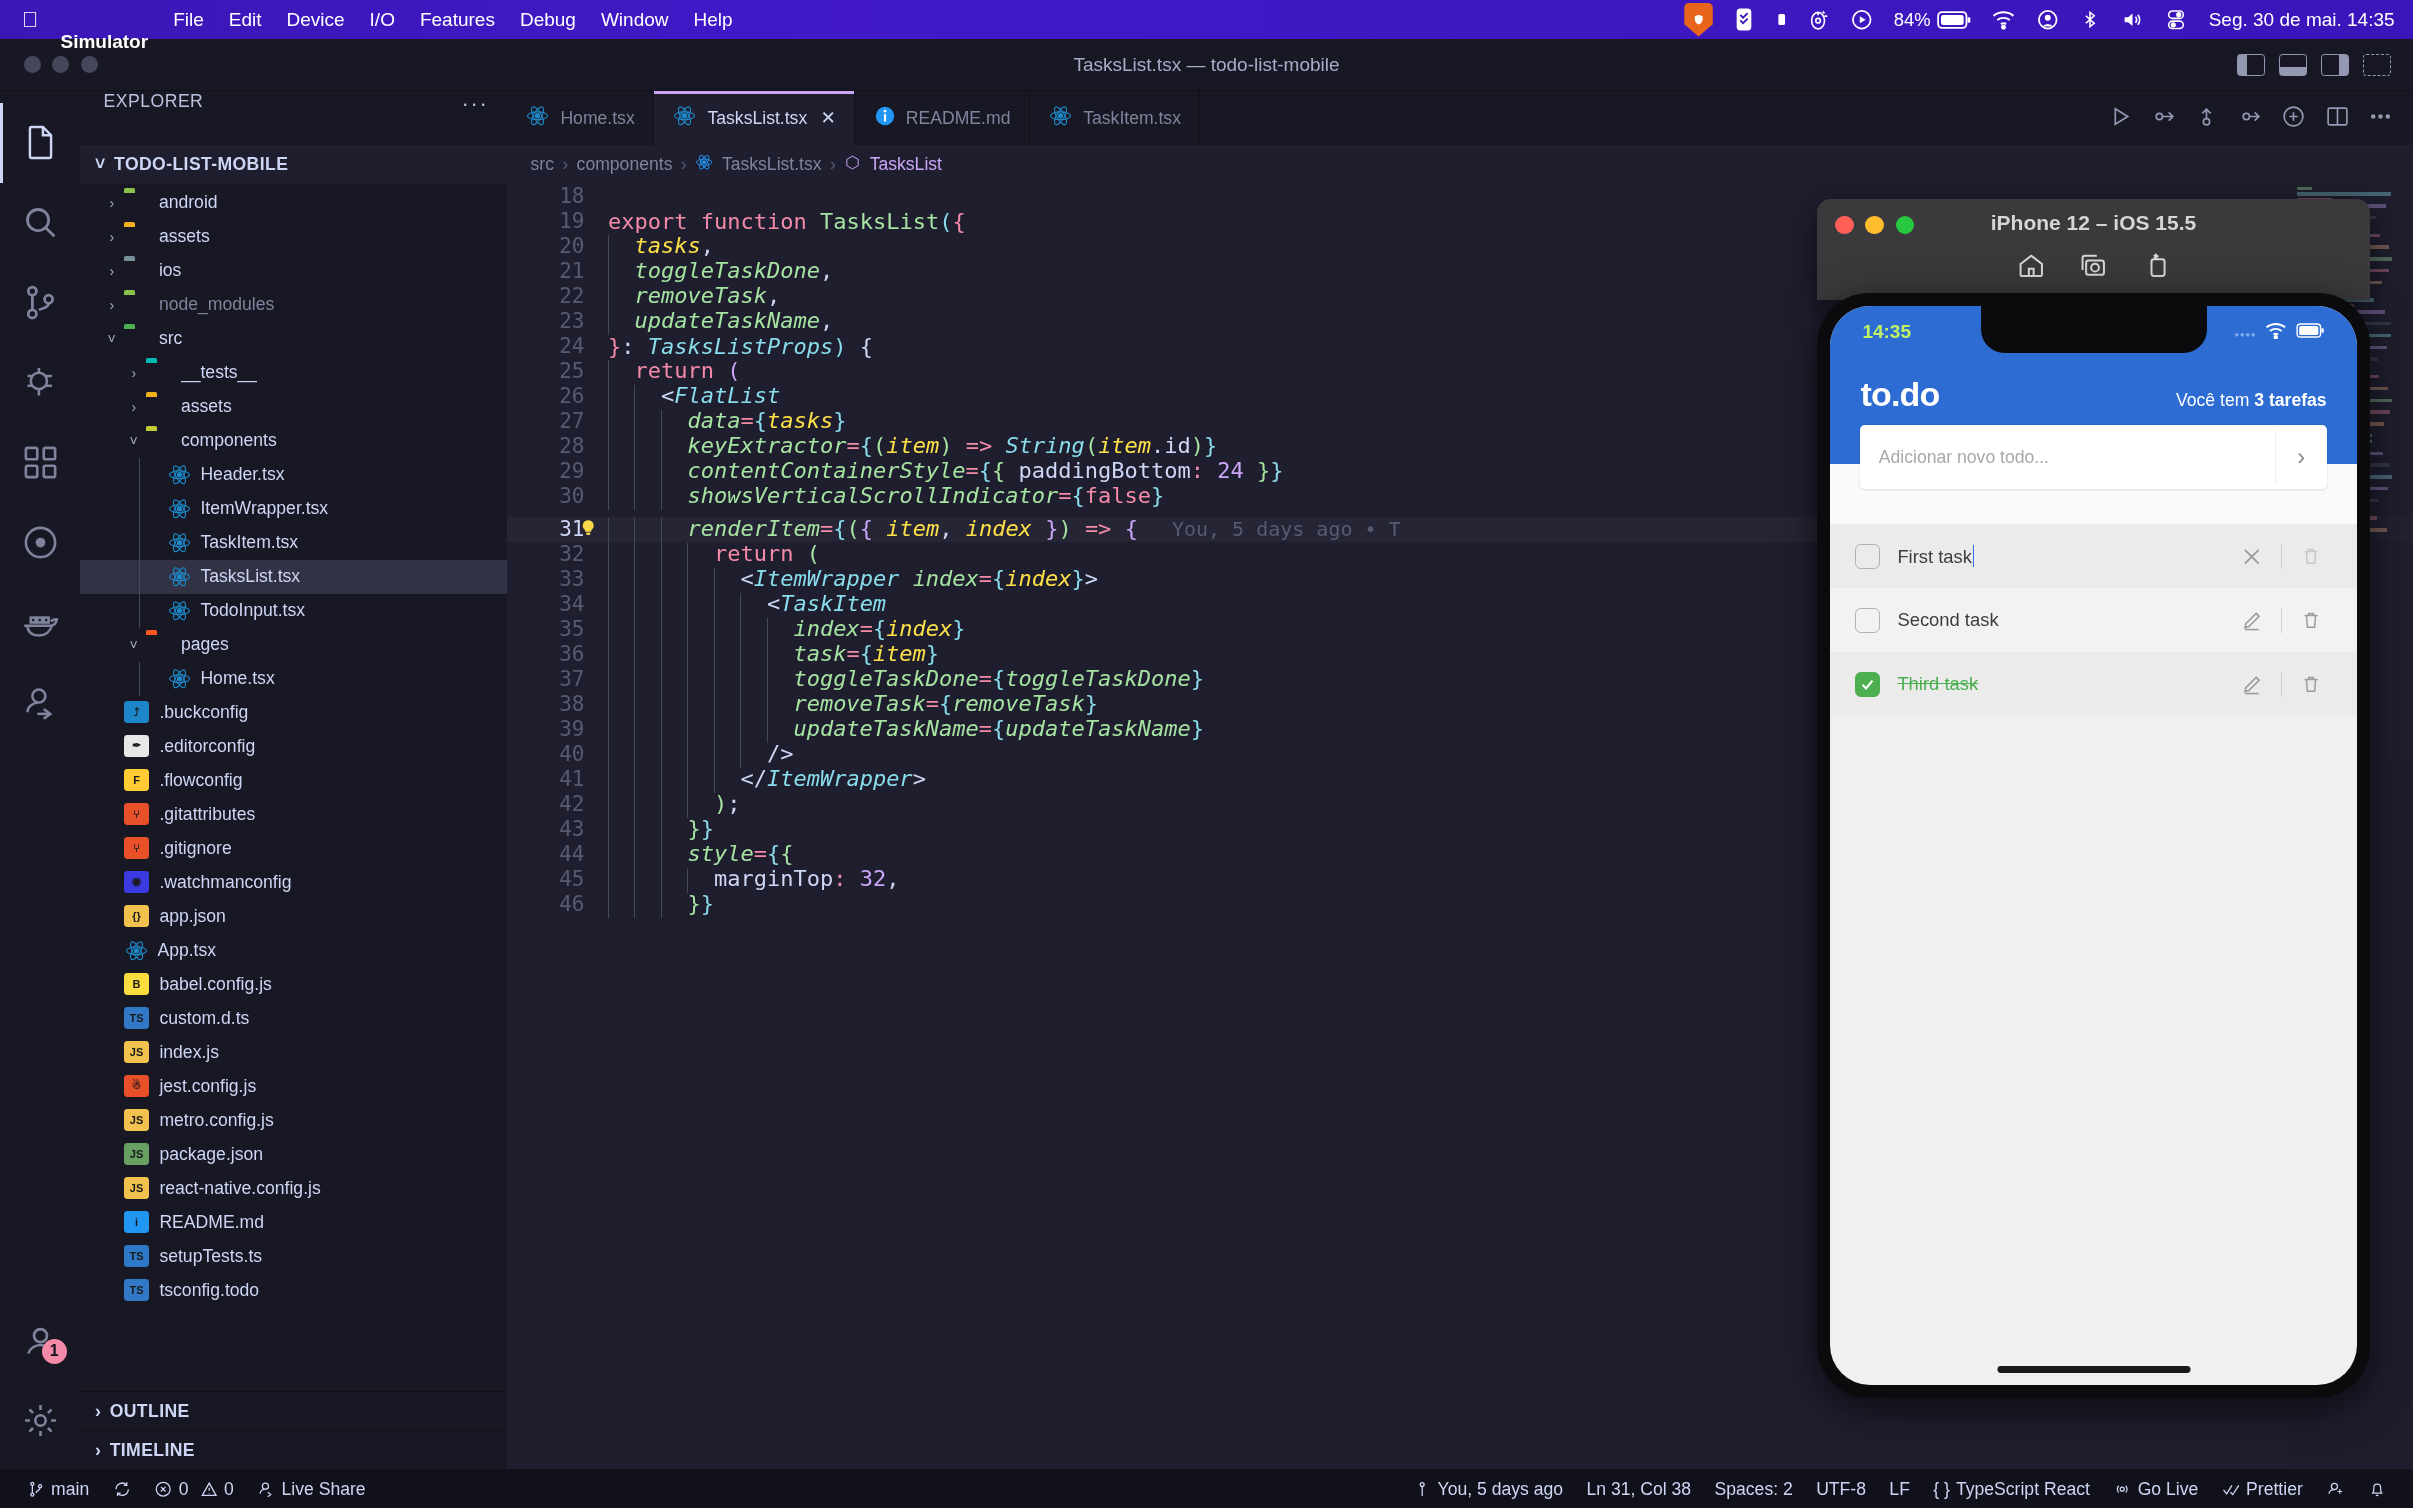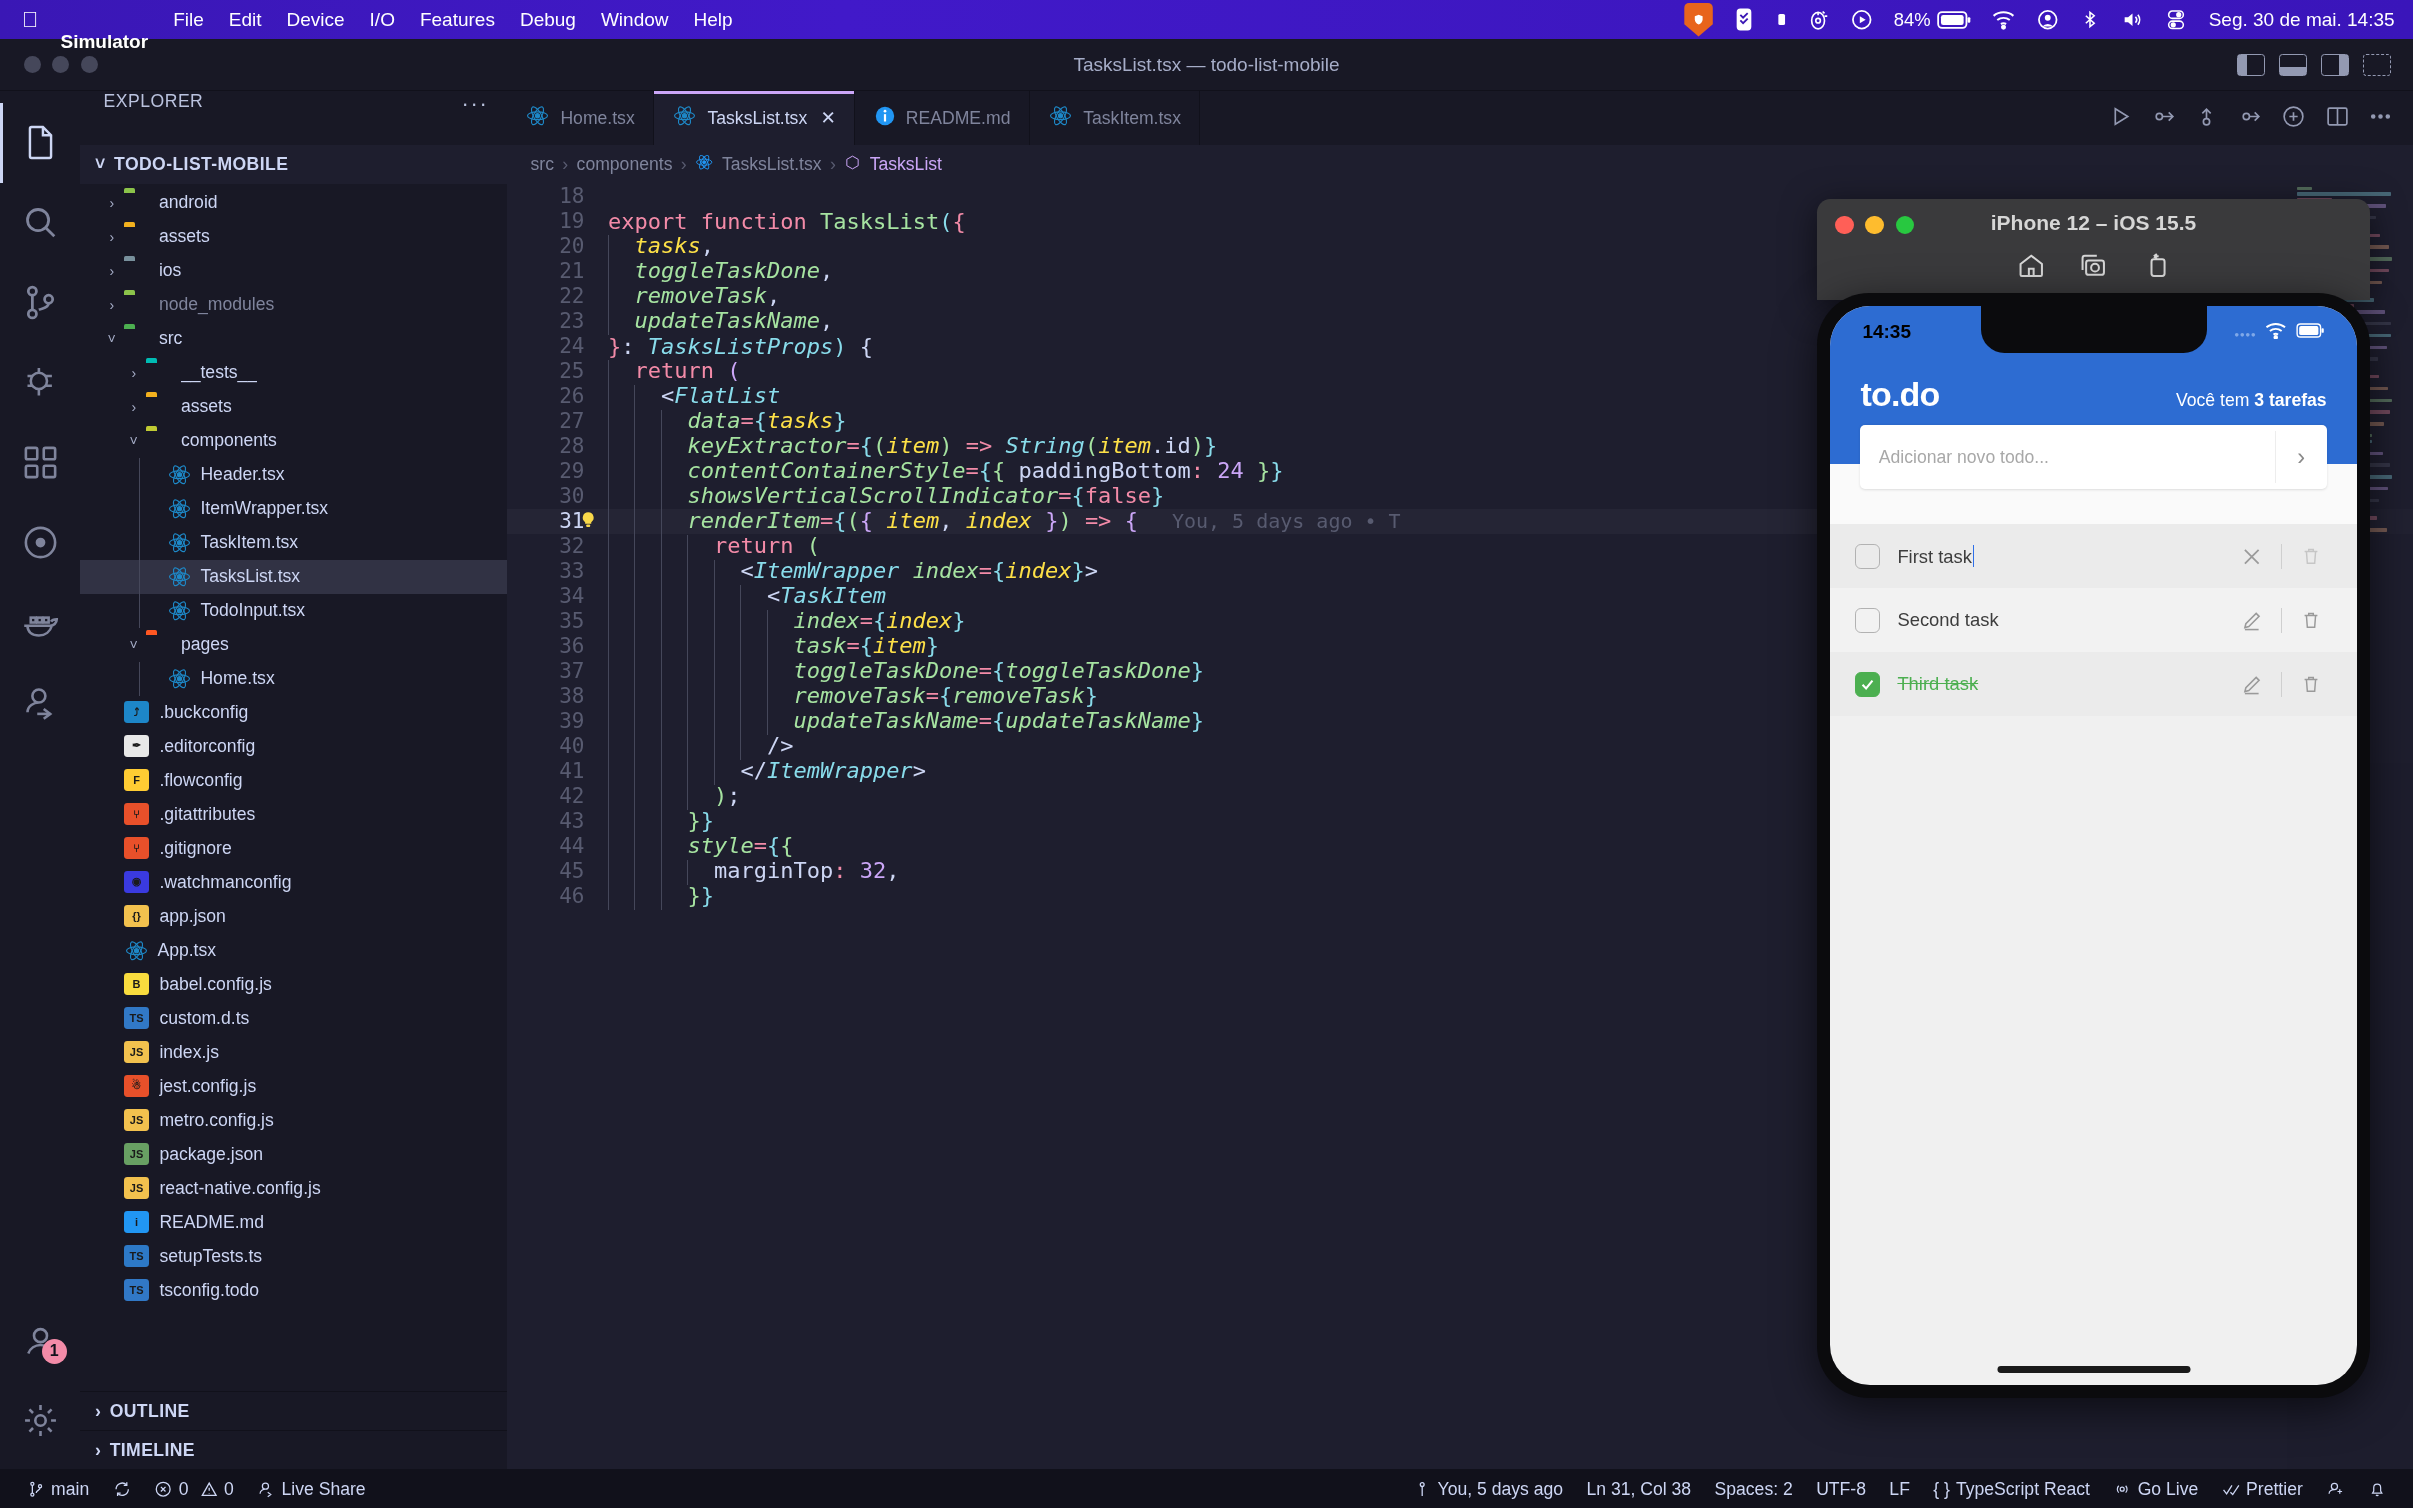--- a/index.html
+++ b/index.html
@@ -153,21 +153,21 @@
     flex: 1; position: relative; overflow: hidden;
     font-family: "DejaVu Sans Mono", monospace;
     font-size: 22px; line-height: 25px;
   }
   .cl { display: flex; height: 25px; align-items: center; white-space: pre; }
   .ln {
     width: 101px; text-align: right; padding-right: 23.5px;
     color: #585b70; flex-shrink: 0; font-size: 21px;
   }
   .cl.cur .ln { color: #cdd6f4; }
-  .cl.cur { background: #252535; }
+  .cl.cur { background: #252535; margin-top: 8px; }
   .bulb { position:absolute; left: 72px; width: 18.4px; height: 25px; }
   .ind { display:inline-block; width:0.8px; height:25px; background:#45475a; vertical-align:middle; }
   
   .kw   { color:#f38ba8; }
   .fn   { color:#a6e3a1; }
   .var  { color:#fde047; font-style: italic; }
   .prop { color:#a6e3a1; font-style: italic; }
   .type { color:#89dceb; font-style: italic; text-align: center; }
   .tag  { color:#89dceb; font-style: italic; }
   .punc { color:#cdd6f4; }
@@ -223,21 +223,21 @@
     width: 100%; height: 100%; border-radius: 40px; overflow: hidden;
     background: #f0f0f0; position: relative;
   }
   #notch {
     position:absolute; top:0; left:50%; transform:translateX(-50%);
     width: 226px; height: 47px; background:#0b0b0d;
     border-radius: 0 0 23.5px 23.5px; z-index: 5;
   }
   #ios-status {
     height: 52px; background: var(--brand); display:flex; align-items:center;
-    padding: 0 32px; color:#000000; font-size:19px; font-weight:bold;
+    padding: 0 32px; color:#bef264; font-size:19px; font-weight:bold;
   }
   #ios-status .r { margin-left:auto; display:flex; align-items:center; gap:8.4px; }
   #app-header {
     background: var(--brand); padding: 17px 30px 50px 30px; position: relative;
   }
   #app-header .row1 { display:flex; align-items:baseline; }
   #logo { color:#fff; font-size:34px; font-weight:bold; letter-spacing:-0.8px; }
   #counter { margin-left:auto; color:#fff; font-size:17.6px; }
   #counter b { font-weight:bold; }
   #addbar {

